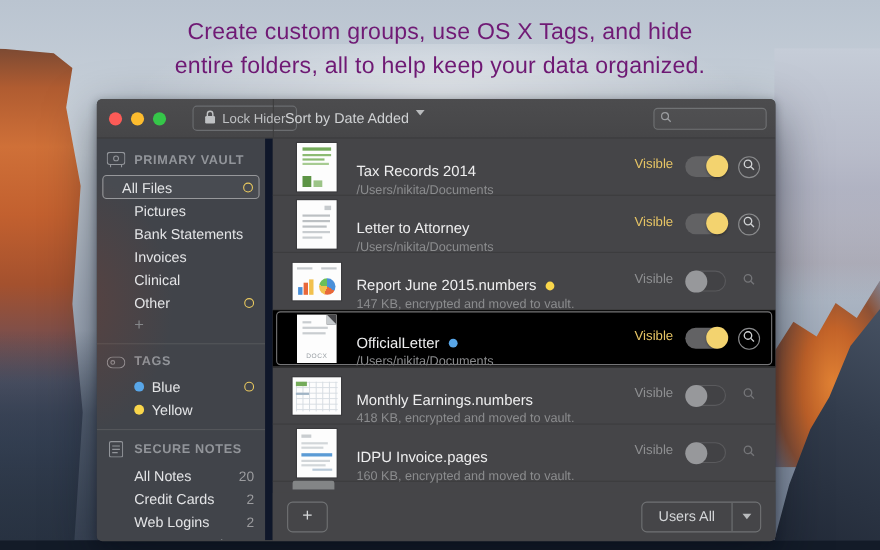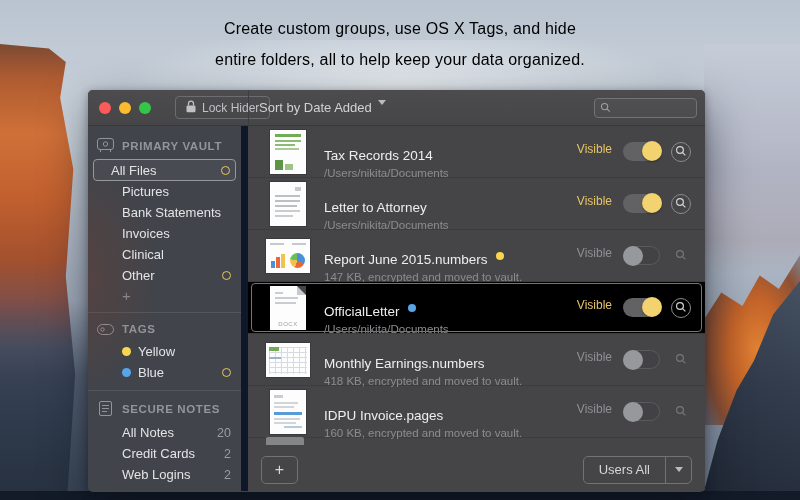--- a/index.html
+++ b/index.html
@@ -22,21 +22,21 @@
   .wp-right-glow { position:absolute; right:0; top:255px; width:96px; height:170px;
     clip-path:polygon(0 38%,18% 22%,40% 30%,58% 12%,78% 20%,100% 0,100% 100%,0 100%);
     background:radial-gradient(ellipse at 55% 55%, #e08134 0%, #c36329 38%, #8c5136 68%, rgba(90,70,75,0.5) 88%, rgba(90,70,75,0.2) 100%); }
   .wp-right-peak { position:absolute; right:0; bottom:9px; width:96px; height:210px;
     clip-path:polygon(100% 0,100% 100%,0 100%,14% 76%,34% 52%,52% 38%,72% 16%);
     background:linear-gradient(205deg,#465162 0%,#323c4c 45%,#222a38 100%); }
   .wp-bottom { position:absolute; left:0; right:0; bottom:0; height:9px; background:#131b28; }
 
   
   .headline { position:absolute; top:13px; left:0; width:100%; text-align:center;
-    color:#000000; font-size:16px; line-height:31px; font-weight:500; letter-spacing:0.2px; }
+    color:#701a75; font-size:21px; line-height:31px; font-weight:500; letter-spacing:0.2px; }
 
   
   .window { position:absolute; left:88px; top:90px; width:617px; height:402px;
     border-radius:5px; overflow:hidden; background:#454548;
     box-shadow:0 18px 45px rgba(10,15,25,0.55), 0 2px 8px rgba(10,15,25,0.35); }
 
   
   .titlebar { position:relative; height:36px; background:linear-gradient(#4c4c4e,#464648);
     border-bottom:1px solid #39393b; display:flex; align-items:center; }
   .tb-divider { position:absolute; left:160px; top:0; bottom:0; width:1px; background:#3d3d3f; }
@@ -95,21 +95,21 @@
   .fold { position:absolute; top:0; right:0; width:0; height:0;
     border-left:9px solid #c6cacd; border-top:9px solid #454548; }
   .docx-label { position:absolute; bottom:3px; left:0; right:0; text-align:center;
     font-size:6px; color:#9aa0a5; letter-spacing:0.5px; }
   .pie { position:absolute; border-radius:50%;
     background:conic-gradient(#4a90d9 0 120deg,#e8683a 120deg 200deg,#f2c14e 200deg 280deg,#6bbf59 280deg 360deg); }
   .grid { position:absolute; inset:4px 3px 3px 3px;
     background-image:linear-gradient(#d5dbe1 1px,transparent 1px),linear-gradient(90deg,#d5dbe1 1px,transparent 1px);
     background-size:6px 5px; }
   .info { min-width:0; }
-  .title-line { display:flex; gap:8px;margin-top:24px; }
+  .title-line { display:flex; align-items:center; gap:8px;margin-top:24px; }
   .f-title { color:#eeeeef; font-size:13.5px; font-weight:500; white-space:nowrap; }
   .tag-dot { width:8px; height:8px; border-radius:50%; flex:0 0 auto; }
   .f-sub { color:#8b8c8e; font-size:11.5px; margin-top:4px; white-space:nowrap; }
   .controls { margin-left:auto; display:flex; gap:11px; }
   .vis { font-size:12px; font-weight:500; }
   .vis.on { color:#e7c565; } .vis.off { color:#8f9092; }
   .toggle { position:relative; width:37px; height:19px; border-radius:10px; flex:0 0 auto; }
   .toggle.on { background:#626264; }
   .toggle.off { background:#424245; border:1px solid #5a5a5d; }
   .knob { position:absolute; top:-1px; width:20px; height:20px; border-radius:50%; }
@@ -220,27 +220,27 @@
           <div class="side-header">
             <span class="hicon">
               <svg width="17" height="11" viewBox="0 0 17 11">
                 <rect x="0.5" y="0.5" width="16" height="10" rx="5" fill="none" stroke="#92959a"></rect>
                 <circle cx="5.5" cy="5.5" r="1.7" fill="none" stroke="#92959a"></circle>
               </svg>
             </span>
             <span>TAGS</span>
           </div>
           <div class="side-item">
-            <span class="dot" style="background: rgb(249, 214, 75);"></span>
-            <span class="lbl">Yellow</span>
-          </div>
-          <div class="side-item">
             <span class="dot" style="background: rgb(88, 166, 232);"></span>
             <span class="lbl">Blue</span>
             <span class="ring"></span>
+          </div>
+          <div class="side-item">
+            <span class="dot" style="background: rgb(249, 214, 75);"></span>
+            <span class="lbl">Yellow</span>
           </div>
           <div class="side-sep"></div>
           <div class="side-header">
             <span class="hicon">
               <svg width="13" height="15" viewBox="0 0 13 15">
                 <rect x="0.5" y="0.5" width="12" height="14" rx="1.5" fill="none" stroke="#92959a"></rect>
                 <path d="M3 4.5h7M3 7.5h7M3 10.5h5" stroke="#92959a"></path>
               </svg>
             </span>
             <span>SECURE NOTES</span>

